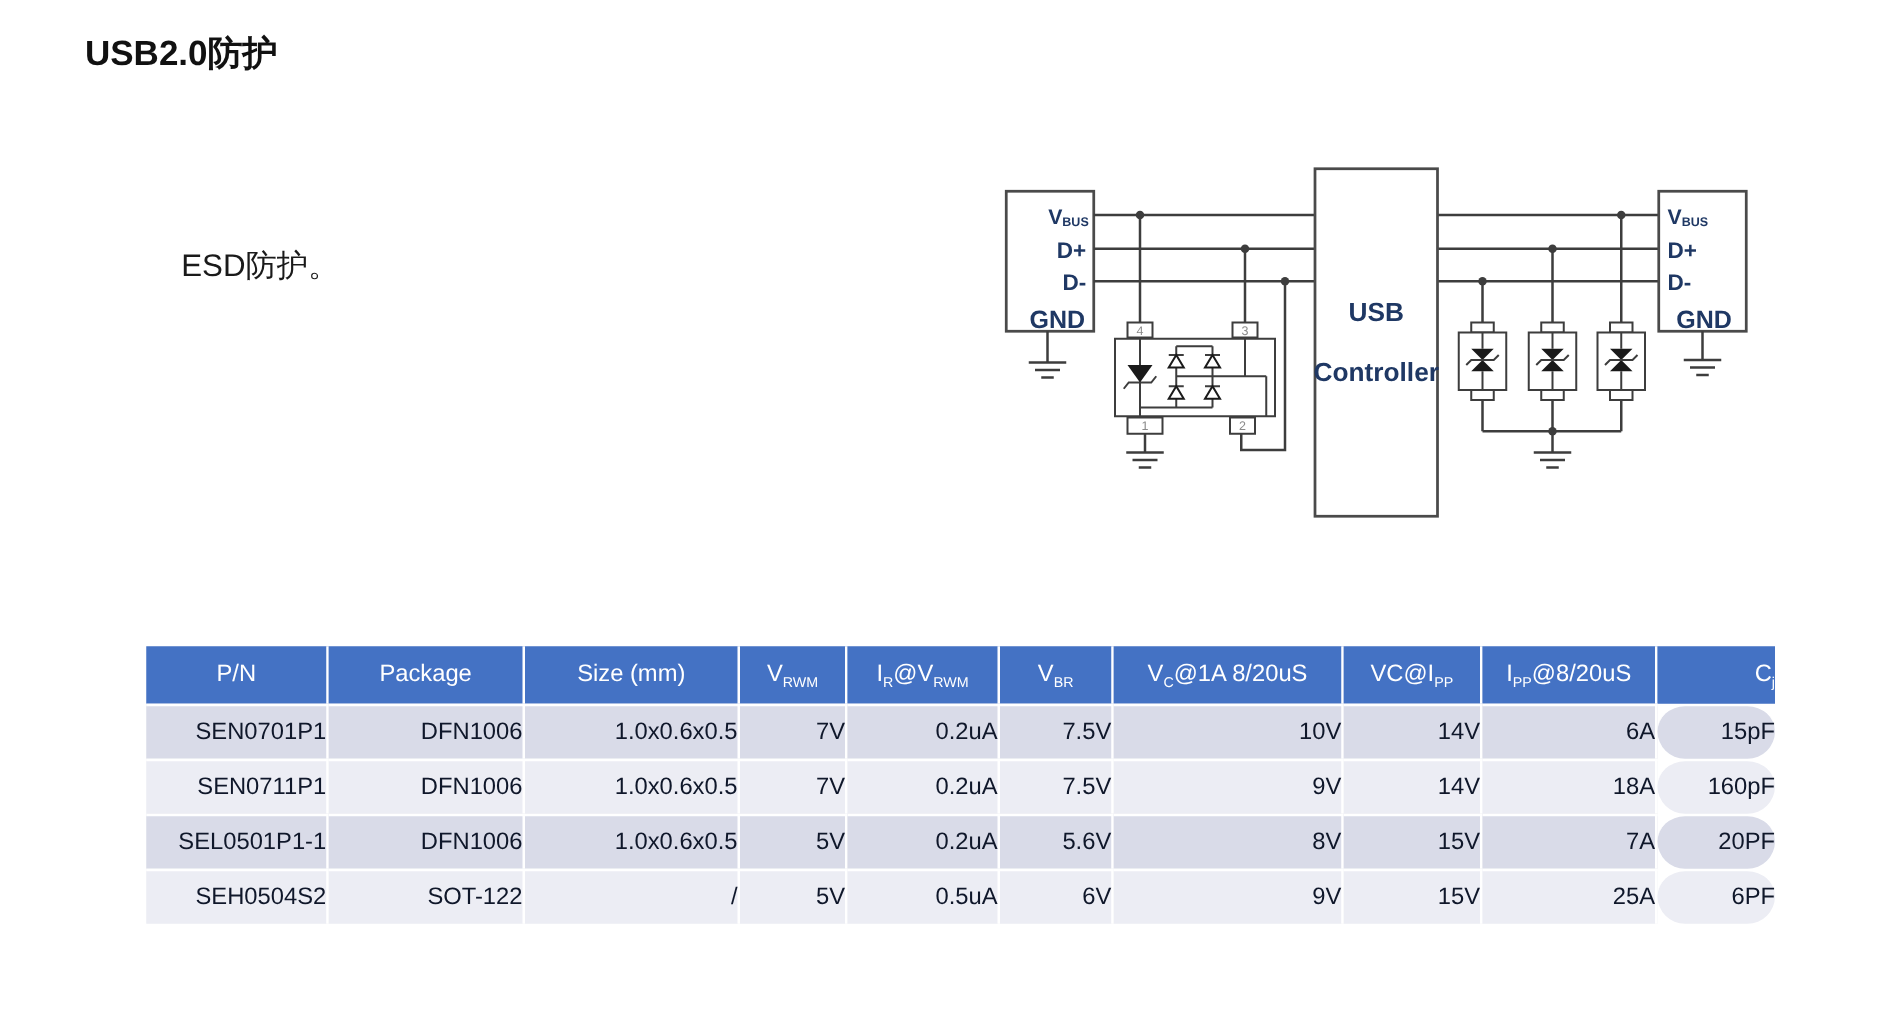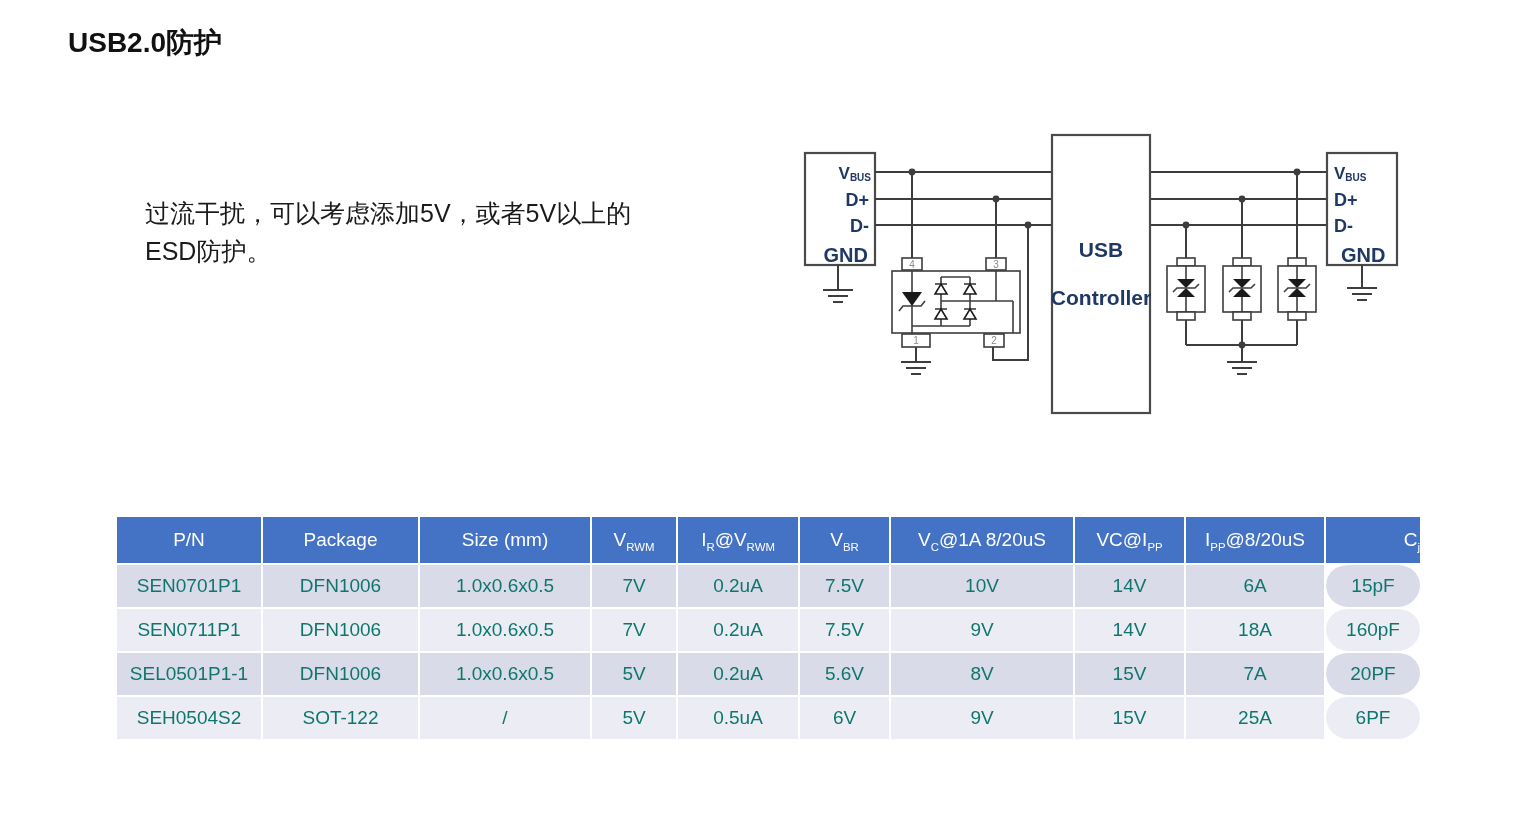--- a/index.html
+++ b/index.html
@@ -24,21 +24,21 @@
     border-collapse:separate;border-spacing:0;table-layout:fixed;
     font-family:"Liberation Sans","DejaVu Sans",sans-serif;
   }
   .parts-table th{
     background:#4472C4;color:#ffffff;font-weight:normal;font-size:19px;
     height:46px;padding:0;text-align:center;vertical-align:middle;
     border-right:2px solid #ffffff;
   }
   .parts-table th:last-child{border-right:none;text-align:right;}
   .parts-table td{
-    font-size:19px;color:#0f766e;height:42px;padding:0;text-align:center;vertical-align:middle;
+    font-size:19px;color:#0f172a;height:42px;padding:0;text-align:right;vertical-align:middle;
     border-right:2px solid #ffffff;border-top:2px solid #ffffff;
   }
   .parts-table td:last-child{border-right:none;border-radius:22px;}
   .parts-table tr.odd td{background:#D9DBE8;}
   .parts-table tr.even td{background:#ECEDF4;}
   .parts-table sub{font-size:0.6em;line-height:0;}
   
   .wire{stroke:#3d3d3d;stroke-width:2;fill:none;}
   .thin{stroke:#3d3d3d;stroke-width:1.6;fill:none;}
   .boxline{stroke:#4a4a4a;stroke-width:2.2;fill:#ffffff;}
@@ -50,21 +50,20 @@
   .hollow{fill:#ffffff;stroke:#1a1a1a;stroke-width:1.6;}
 </style>
 </head>
 <body>
 
 <div class="page">
 
   <h1 class="title">USB2.0防护</h1>
 
   <div class="intro">
-    <div class="line">过流干扰，可以考虑添加5V，或者5V以上的</div>
     <div class="line">ESD防护。</div>
   </div>
 
   <svg class="diagram" width="660" height="320" viewBox="780 120 660 320" xmlns="http://www.w3.org/2000/svg">
     <defs>
       <g id="gndsym">
         <line x1="-15" y1="0" x2="15" y2="0" class="wire"></line>
         <line x1="-10" y1="6" x2="10" y2="6" class="wire"></line>
         <line x1="-5" y1="12" x2="5" y2="12" class="wire"></line>
       </g>

